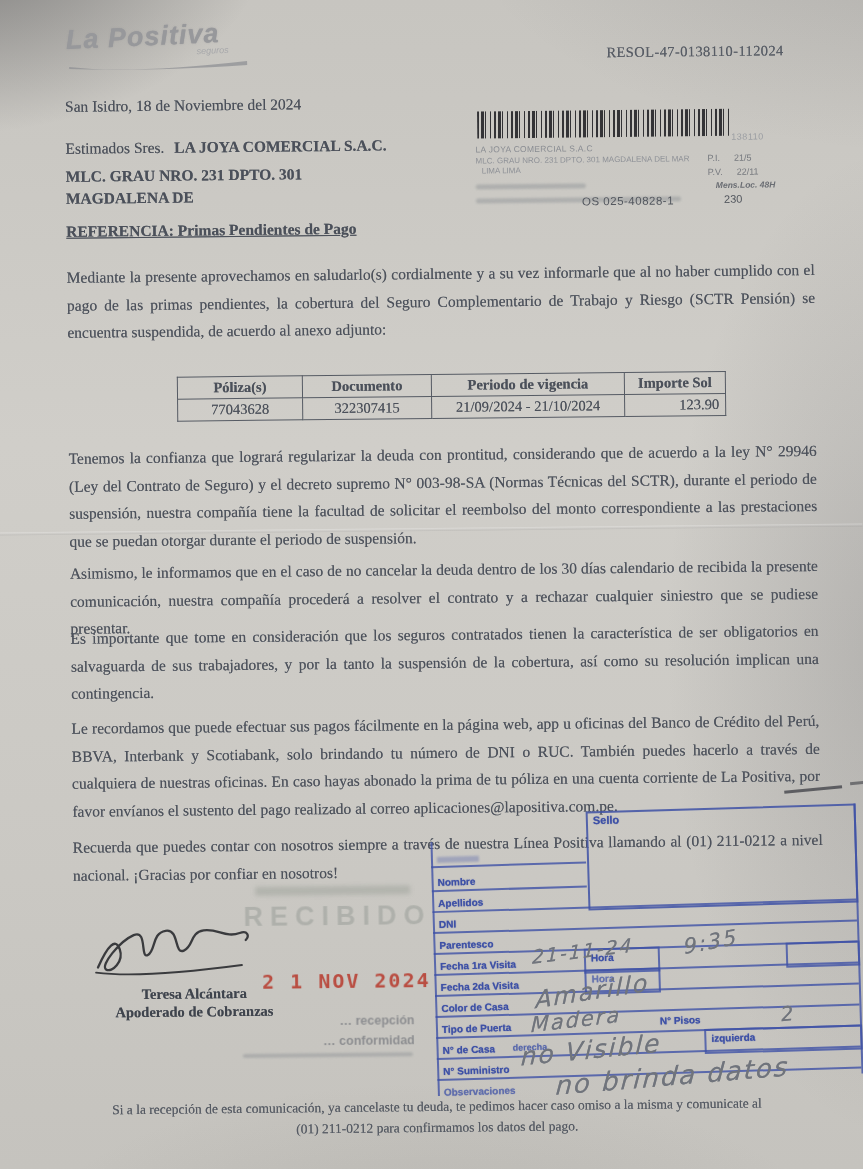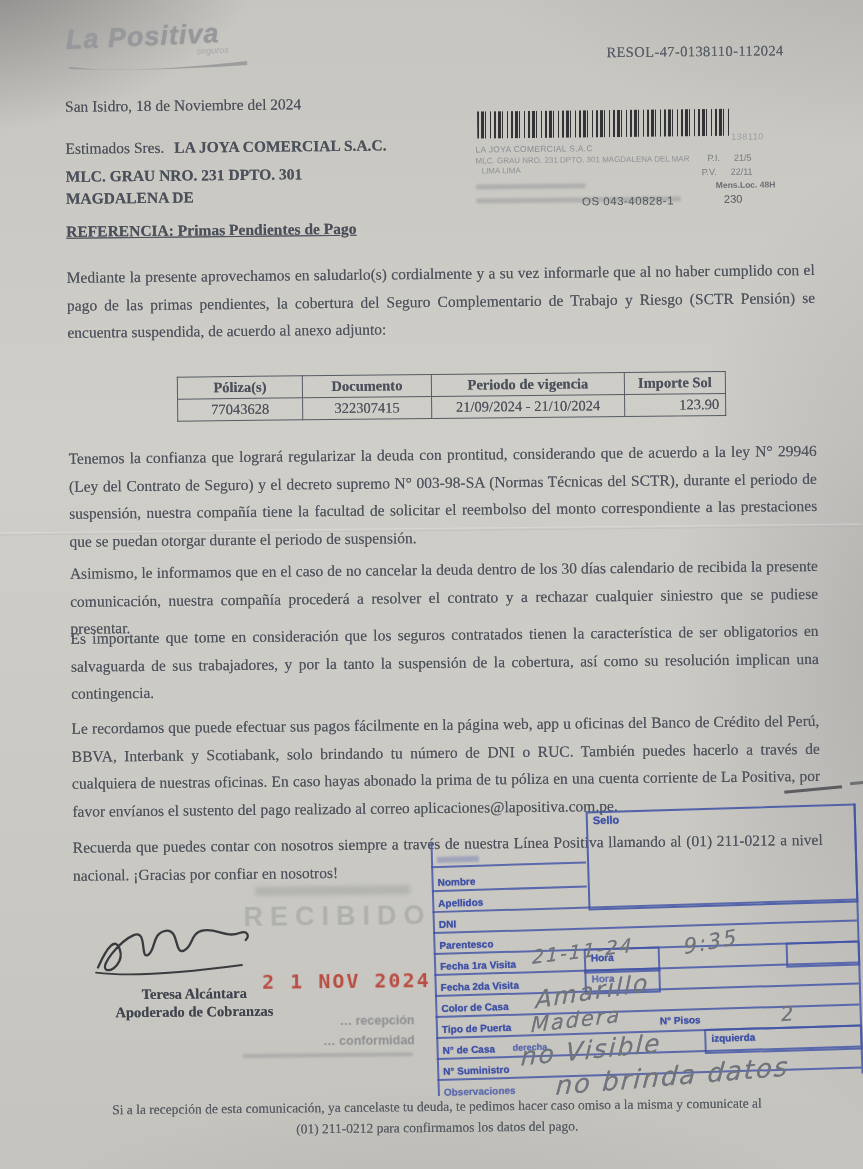--- a/index.html
+++ b/index.html
@@ -43,22 +43,22 @@
       #26262a 8px 9px, transparent 9px 13px,
       #26262a 13px 14px, transparent 14px 17px);
     opacity:.92;}
   .ml-code{left:258px;top:23px;font-size:9px;color:#9a9da2;letter-spacing:.5px;text-align:right;}
   .ml-recipient{left:2px;top:33px;font-size:8.5px;color:#898c92;letter-spacing:.3px;}
   .ml-address{left:2px;top:45px;font-size:8px;color:#8e9197;}
   .ml-city{left:8px;top:55px;font-size:8px;color:#8e9197;}
   .ml-kv{font-size:9px;color:#75787e;}
   .ml-kv .v{display:inline-block;margin-left:14px;}
   .ml-pi{left:234px;top:44px;}
-  .ml-pv{left:228px;top:58px;text-align:right;}
-  .ml-mens{left:242px;top:71px;font-size:8.5px;font-weight:bold;color:#6a6d73;}
+  .ml-pv{left:234px;top:58px;text-align:right;}
+  .ml-mens{left:242px;top:71px;font-size:8.5px;font-weight:bold;font-style:italic;color:#6a6d73;}
   .smudge{background:rgba(130,133,140,.38);filter:blur(1.2px);border-radius:2px;}
   .ml-sm1{left:2px;top:73px;width:110px;height:5px;}
   .ml-sm2{left:2px;top:87px;width:205px;height:5px;}
   .ml-os{left:108px;top:85px;font-size:11.5px;color:#54585f;letter-spacing:.5px;}
   .ml-os2{left:250px;top:84px;font-size:11px;color:#54585f;}
 
   .para{left:70px;width:748px;font-size:15.5px;line-height:27.5px;text-align:justify;color:#4d525c;}
   .p1{top:260px;} .p2{top:441px;} .p3{top:556px;} .p4{top:621px;} .p5{top:711px;} .p6{top:830px;width:750px;}
 
   
@@ -156,21 +156,21 @@
       <div class="abs ml-city">LIMA LIMA</div>
       <div class="abs ml-kv ml-pi">
         <span>P.I.</span><span class="v">21/5</span>
       </div>
       <div class="abs ml-kv ml-pv">
         <span>P.V.</span><span class="v">22/11</span>
       </div>
       <div class="abs ml-mens">Mens.Loc. 48H</div>
       <div class="abs smudge ml-sm1"></div>
       <div class="abs smudge ml-sm2"></div>
-      <div class="abs ml-os">OS 043-40828-1</div>
+      <div class="abs ml-os">OS 025-40828-1</div>
       <div class="abs ml-os2">230</div>
     </div>
 
     <div class="abs para p1 scan">Mediante la presente aprovechamos en saludarlo(s) cordialmente y a su vez informarle que al no haber cumplido con el pago de las primas pendientes, la cobertura del Seguro Complementario de Trabajo y Riesgo (SCTR Pensión) se encuentra suspendida, de acuerdo al anexo adjunto:</div>
 
     <table class="dtable scan">
       <tbody>
           <tr>
         <th class="c0">Póliza(s)</th>
         <th class="c1">Documento</th>

